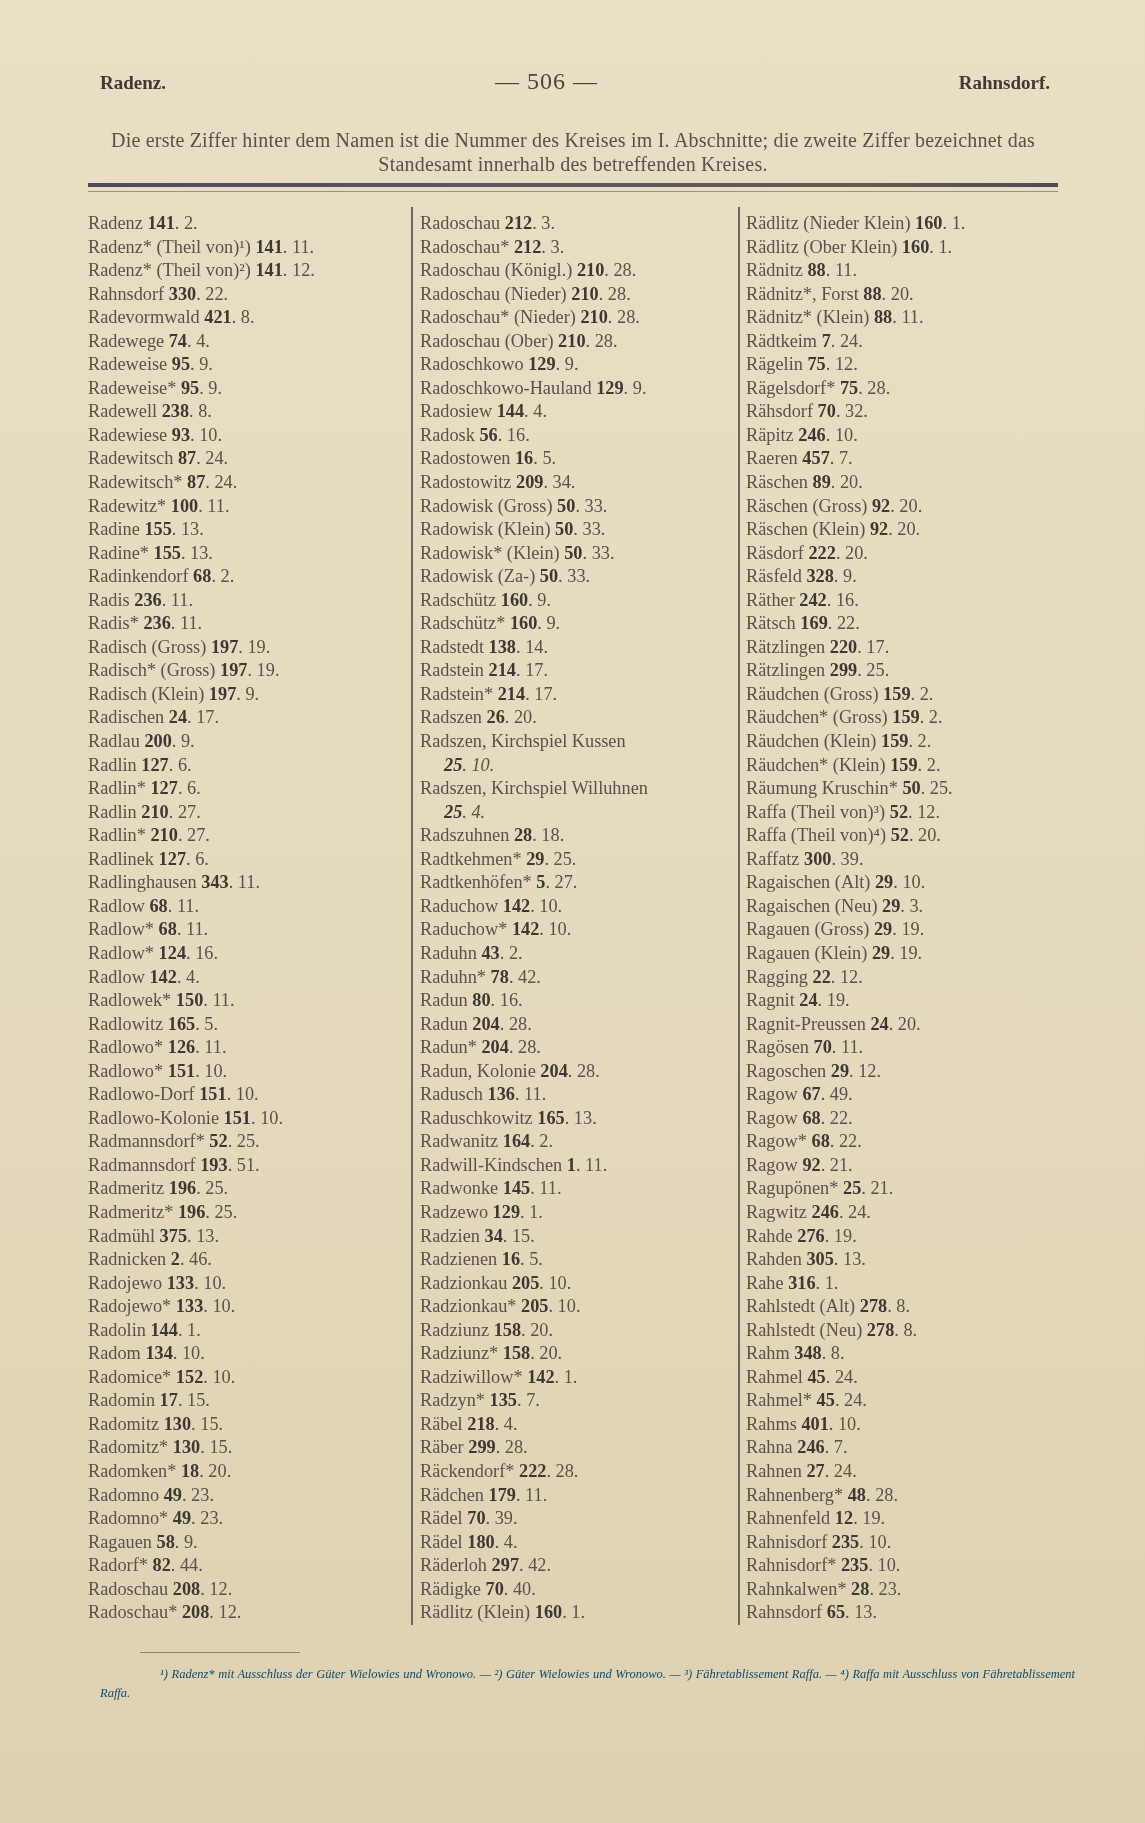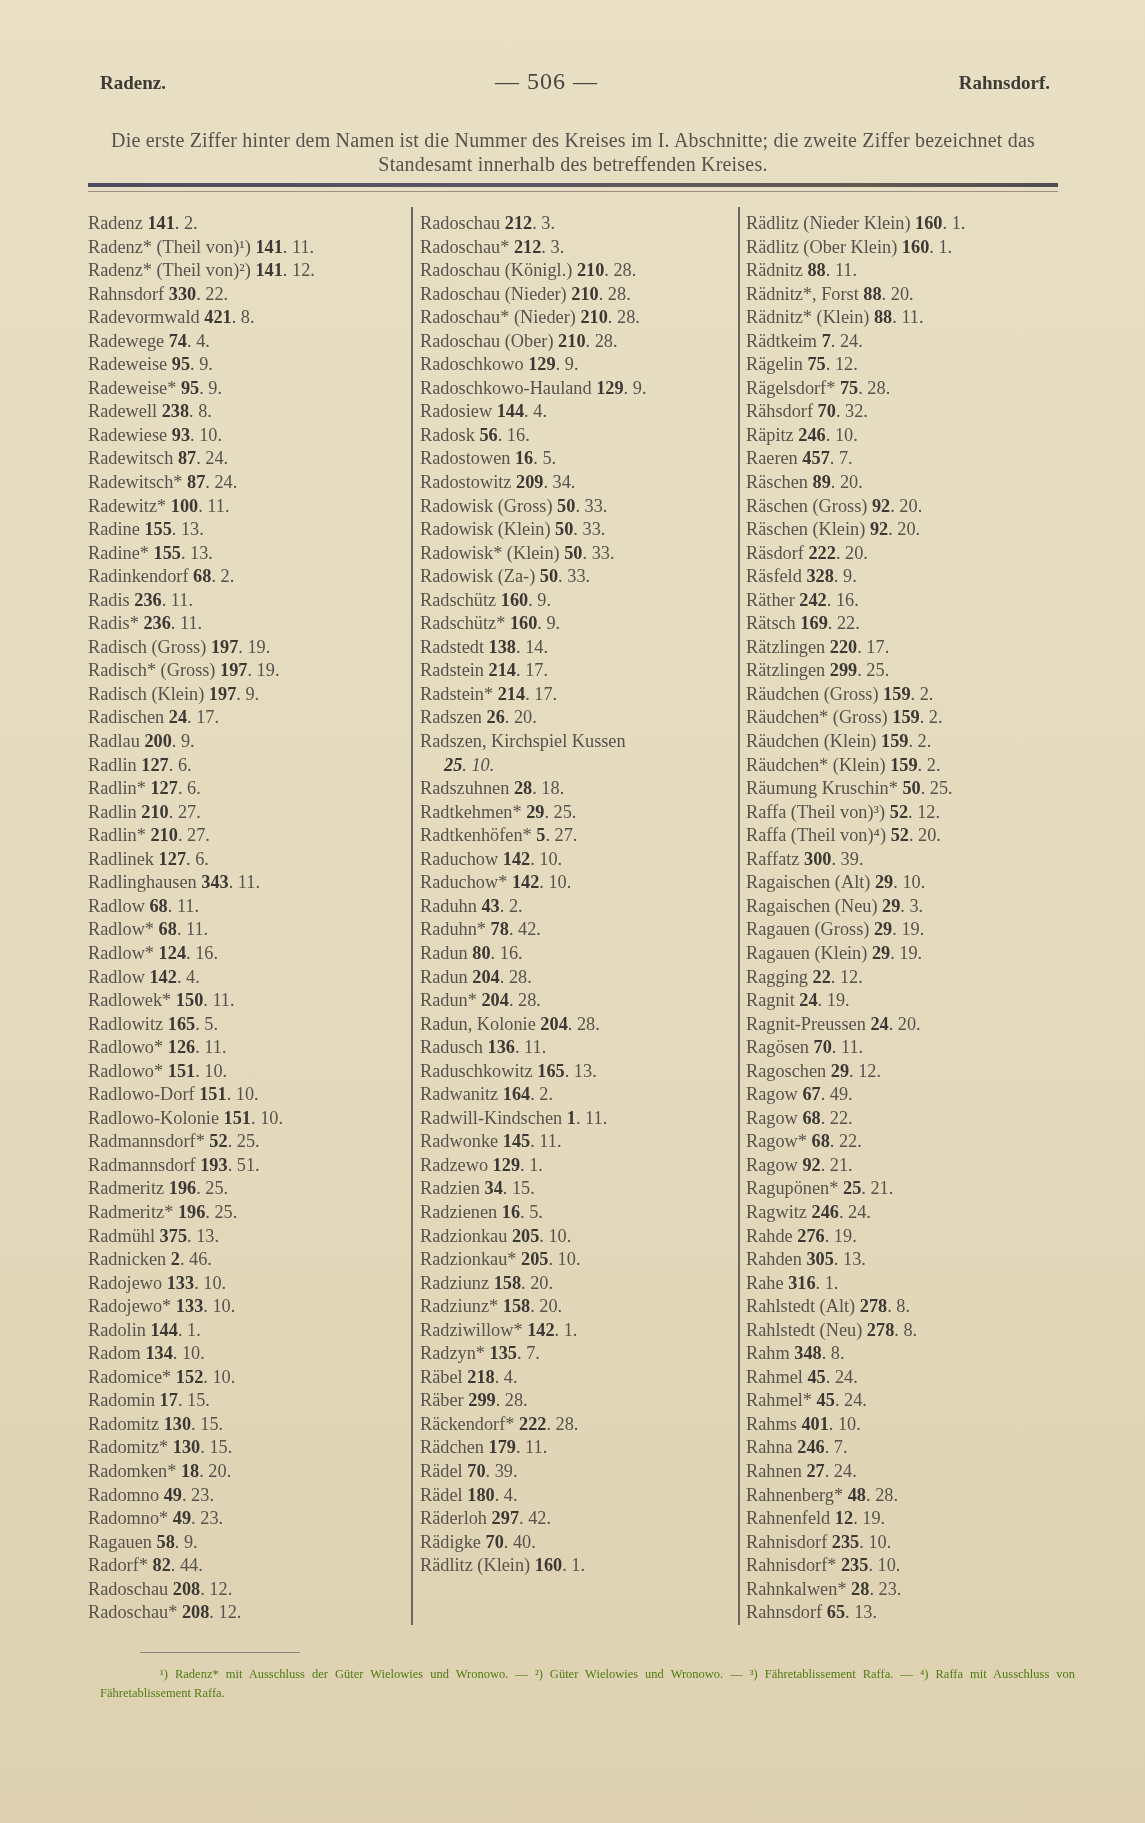--- a/index.html
+++ b/index.html
@@ -42,22 +42,23 @@
   .col3 { left: 746px; width: 320px; }
   .vline { position: absolute; width: 1.5px; background: #6c665e; }
   .vline1 { left: 411px; top: 207px; height: 1418px; }
   .vline2 { left: 738px; top: 207px; height: 1418px; }
   .entry { display: block; }
   .entry .num1 { font-weight: bold; color: #3c3834; }
   .entry .cont { display: block; padding-left: 24px; font-style: italic; }
   .fn-rule { position: absolute; top: 1652px; left: 140px; width: 160px; height: 1px; background: #8a8478; }
   .footnotes {
     position: absolute; top: 1665px; left: 100px; width: 975px;
-    font-size: 12.5px; line-height: 19px; color: #4d7c0f; text-indent: 60px;
+    font-size: 12.5px; line-height: 19px; color: #0c4a6e; text-indent: 60px;
     text-align: justify;
+    font-style: italic;
   }
 </style>
 </head>
 <body>
 
 <div class="page">
 
   <div class="running-head">
     <span class="rh-left">Radenz.</span>
     <span class="rh-center">— 506 —</span>
@@ -151,20 +152,21 @@
       <div class="entry"><span>Radowisk (Klein)</span> <span class="num1">50</span><span>. </span><span>33.</span></div>
       <div class="entry"><span>Radowisk* (Klein)</span> <span class="num1">50</span><span>. </span><span>33.</span></div>
       <div class="entry"><span>Radowisk (Za-)</span> <span class="num1">50</span><span>. </span><span>33.</span></div>
       <div class="entry"><span>Radschütz</span> <span class="num1">160</span><span>. </span><span>9.</span></div>
       <div class="entry"><span>Radschütz*</span> <span class="num1">160</span><span>. </span><span>9.</span></div>
       <div class="entry"><span>Radstedt</span> <span class="num1">138</span><span>. </span><span>14.</span></div>
       <div class="entry"><span>Radstein</span> <span class="num1">214</span><span>. </span><span>17.</span></div>
       <div class="entry"><span>Radstein*</span> <span class="num1">214</span><span>. </span><span>17.</span></div>
       <div class="entry"><span>Radszen</span> <span class="num1">26</span><span>. </span><span>20.</span></div>
       <div class="entry"><span>Radszen, Kirchspiel Kussen</span><span class="cont"><span class="num1">25</span><span>. </span><span>10.</span></span></div>
+      <div class="entry"><span>Radszen, Kirchspiel Willuhnen</span><span class="cont"><span class="num1">25</span><span>. </span><span>4.</span></span></div>
       <div class="entry"><span>Radszuhnen</span> <span class="num1">28</span><span>. </span><span>18.</span></div>
       <div class="entry"><span>Radtkehmen*</span> <span class="num1">29</span><span>. </span><span>25.</span></div>
       <div class="entry"><span>Radtkenhöfen*</span> <span class="num1">5</span><span>. </span><span>27.</span></div>
       <div class="entry"><span>Raduchow</span> <span class="num1">142</span><span>. </span><span>10.</span></div>
       <div class="entry"><span>Raduchow*</span> <span class="num1">142</span><span>. </span><span>10.</span></div>
       <div class="entry"><span>Raduhn</span> <span class="num1">43</span><span>. </span><span>2.</span></div>
       <div class="entry"><span>Raduhn*</span> <span class="num1">78</span><span>. </span><span>42.</span></div>
       <div class="entry"><span>Radun</span> <span class="num1">80</span><span>. </span><span>16.</span></div>
       <div class="entry"><span>Radun</span> <span class="num1">204</span><span>. </span><span>28.</span></div>
       <div class="entry"><span>Radun*</span> <span class="num1">204</span><span>. </span><span>28.</span></div>

